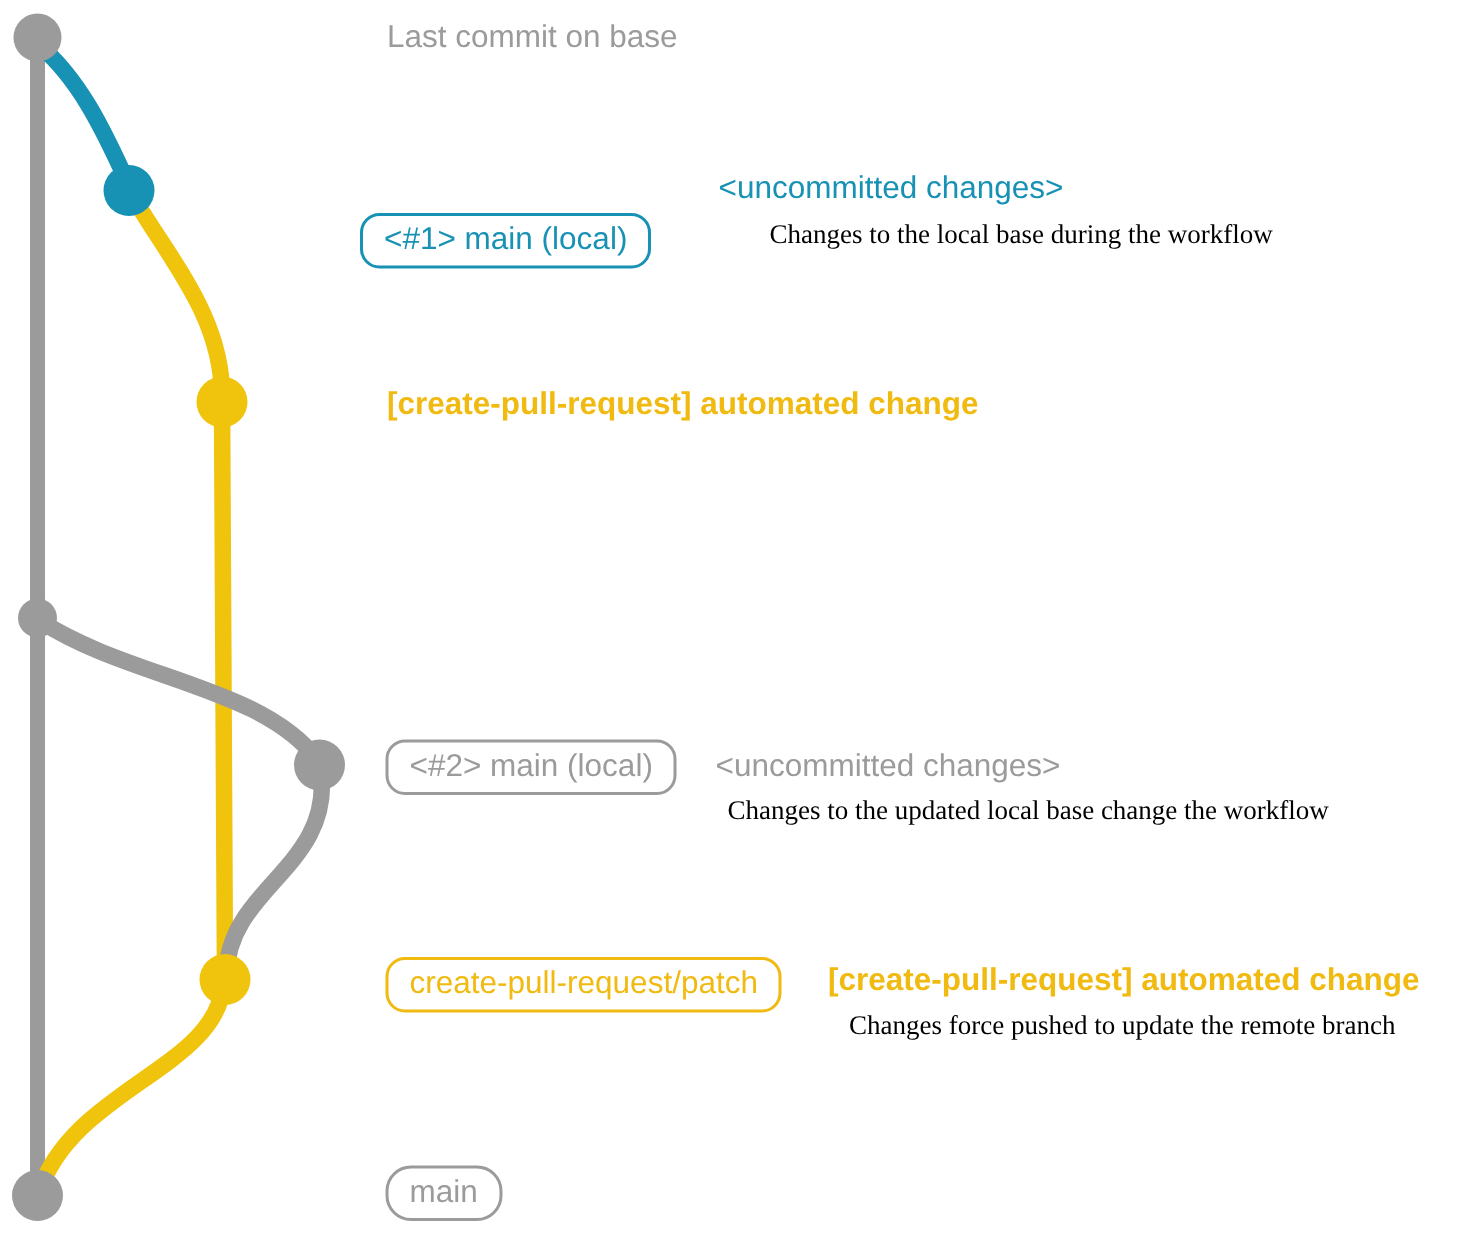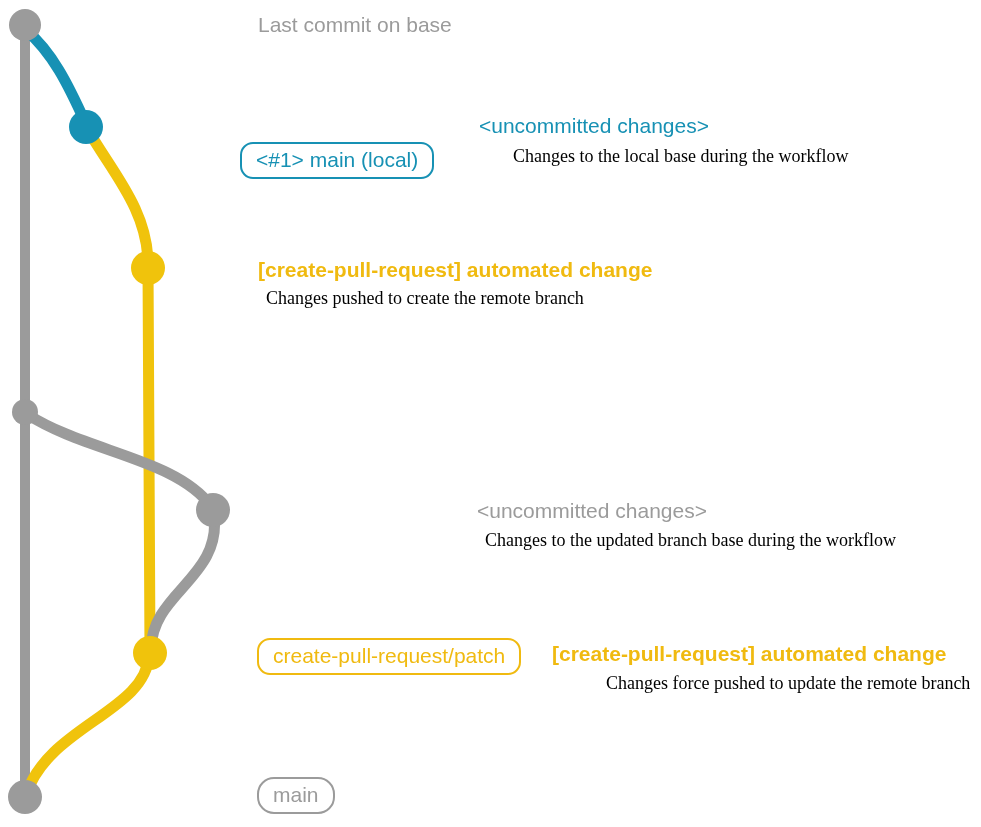--- a/index.html
+++ b/index.html
@@ -87,25 +87,25 @@
     <circle cx="25" cy="797" r="17" fill="#9b9b9b"></circle>
   </svg>
 
   <div class="abs title-gray" style="left:258px; top:13px;">Last commit on base</div>
 
   <div class="abs badge badge-blue" style="left:240px; top:110px;margin-top:32px;">&lt;#1&gt; main (local)</div>
   <div class="abs title-blue" style="left:479px; top:114px;">&lt;uncommitted changes&gt;</div>
   <div class="abs desc" style="left:513px; top:146px;">Changes to the local base during the workflow</div>
 
   <div class="abs title-yellow" style="left:258px; top:258px;">[create-pull-request] automated change</div>
-  <div class="abs desc" style="left:266px; top:288px;">Changes pushed to create the remote branch</div>
 
 
+  <div class="abs badge badge-gray" style="left:257px; top:493px;">&lt;#2&gt; main (local)</div>
   <div class="abs title-gray" style="left:477px; top:499px;">&lt;uncommitted changes&gt;</div>
-  <div class="abs desc" style="left:485px; top:530px;">Changes to the updated branch base during the workflow</div>
+  <div class="abs desc" style="left:485px; top:530px;">Changes to the updated local base change the workflow</div>
 
   <div class="abs badge badge-yellow" style="left:257px; top:638px;">create-pull-request/patch</div>
   <div class="abs title-yellow" style="left:552px; top:642px;">[create-pull-request] automated change</div>
-  <div class="abs desc" style="left:566px; top:673px;margin-left:40px;">Changes force pushed to update the remote branch</div>
+  <div class="abs desc" style="left:566px; top:673px;">Changes force pushed to update the remote branch</div>
 
   <div class="abs badge badge-gray" style="left:257px; top:777px;border-radius:17px;">main</div>
 
 </div>
 
 </body></html>

